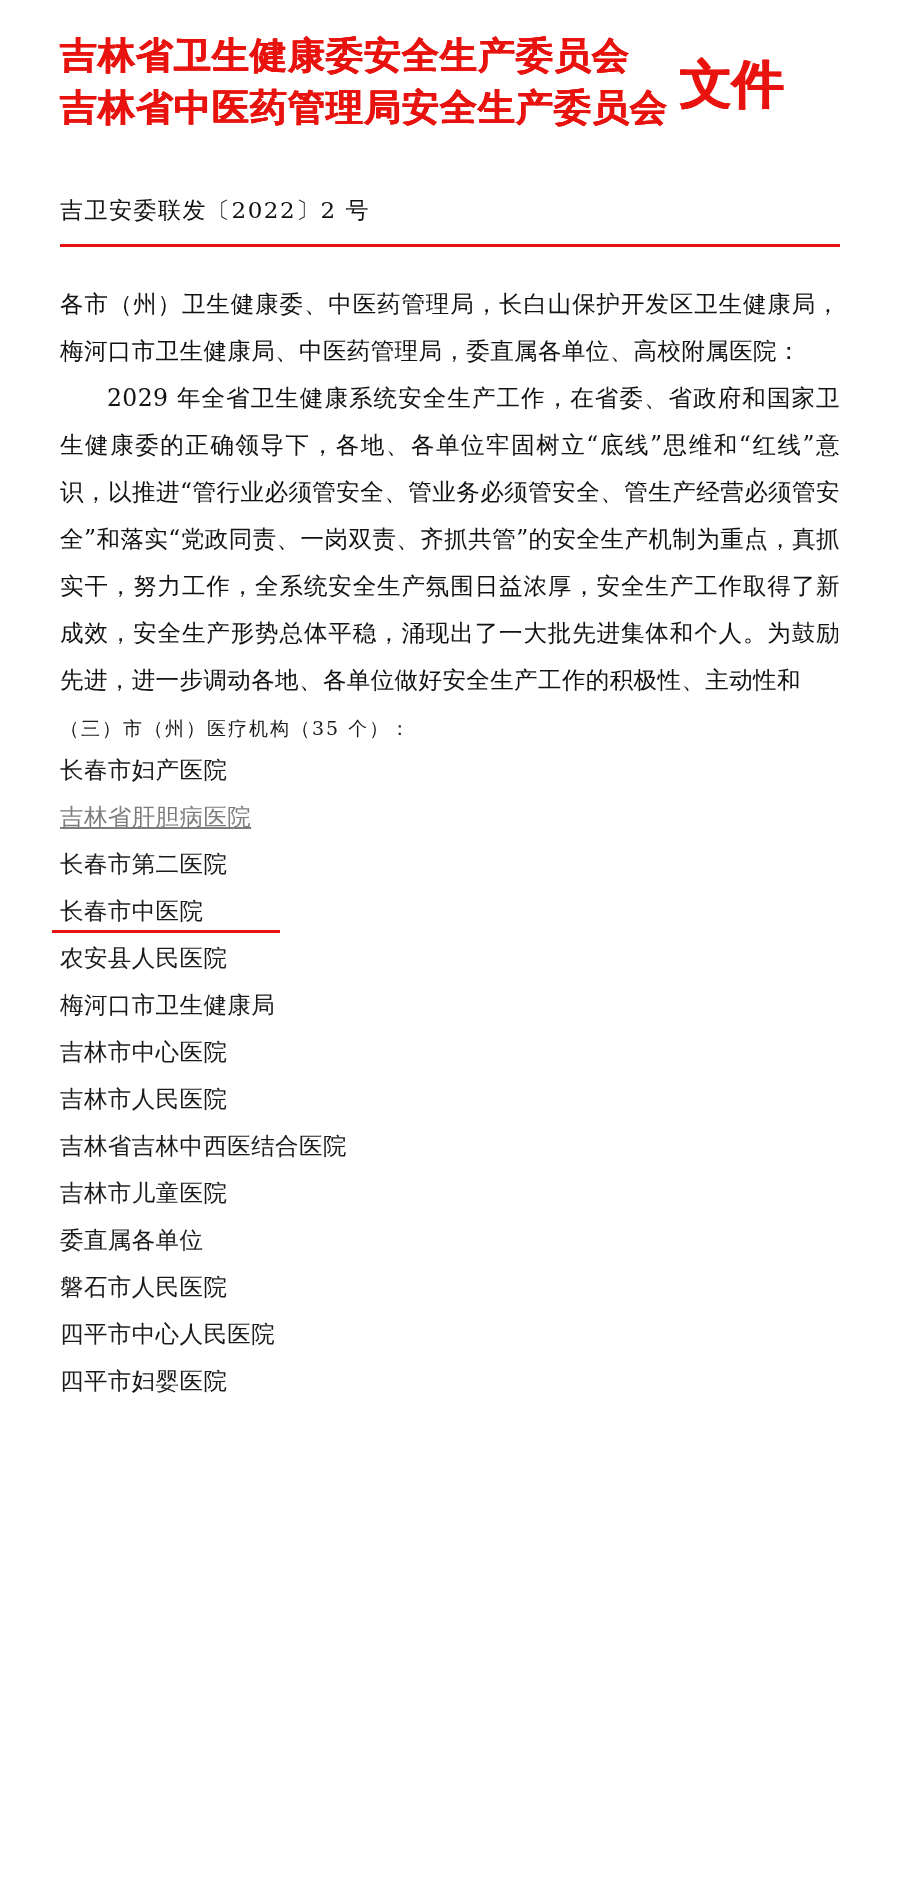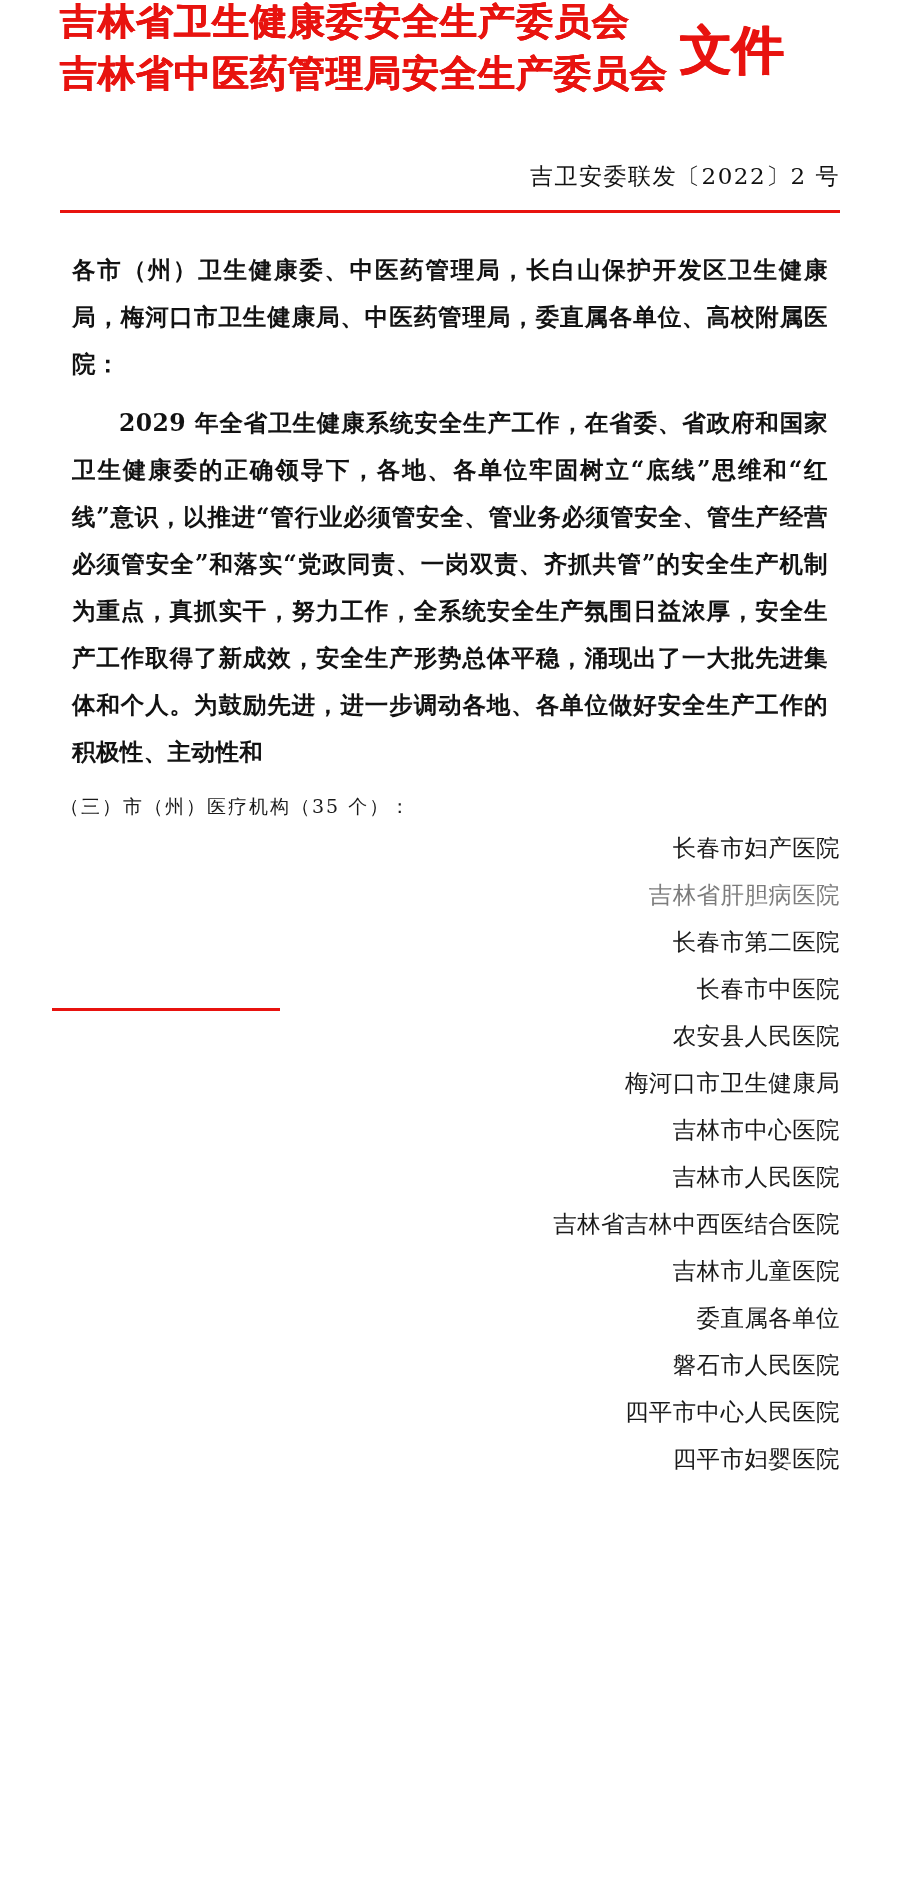--- a/index.html
+++ b/index.html
@@ -18,20 +18,21 @@
   .page {
     width: 900px;
     height: 1900px;
     position: relative;
     box-sizing: border-box;
     padding: 0 60px;
   }
 
   
   .masthead {
+    padding-top: 34px;
     display: flex;
     align-items: center;
     justify-content: flex-start;
   }
   .masthead-lines {
     display: flex;
     flex-direction: column;
     gap: 8px;
   }
   .masthead-line {
@@ -51,21 +52,21 @@
     font-size: 52px;
     margin-left: 12px;
     align-self: flex-start;
     padding-top: 16px;
     text-shadow: 0.8px 0 0 #e8130f, -0.8px 0 0 #e8130f;
   }
 
   
   .docnum-wrap {
     margin-top: 66px;
-    text-align: right;
+    text-align: left;
   }
   .docnum {
     font-size: 23px;
     letter-spacing: 1.5px;
     color: #111;
   }
   .red-rule {
     margin-top: 18px;
     height: 3px;
     background: #e8130f;
@@ -86,46 +87,45 @@
 
   
   .body {
     margin-top: 34px;
     font-size: 23.5px;
     line-height: 2.0;
     letter-spacing: 0.4px;
     text-align: justify;
     color: #121212;
   }
-  .para { margin: 12px; font-weight: bold; }
+  .para { margin: 0; }
   .para.indent { text-indent: 2em; }
 
   
   .section-head {
     margin-top: 6px;
     font-size: 19px;
     letter-spacing: 2px;
     line-height: 1.95;
   }
 
   
   .unit-list {
     list-style: none;
     margin: 0;
     padding: 0;
     font-size: 23.5px;
     line-height: 2.0;
     letter-spacing: 0.4px;
-    text-align: right;
   }
   .unit-item {
     position: relative;
     white-space: nowrap;
   }
-  .unit-item.faded { color: #7c7c7c; }
+  .unit-item.faded { color: #7c7c7c; text-decoration: underline; }
   .unit-item.underlined::after {
     content: "";
     position: absolute;
     left: -8px;
     right: auto;
     width: 228px;
     bottom: 2px;
     height: 3px;
     background: #e8130f;
   }

